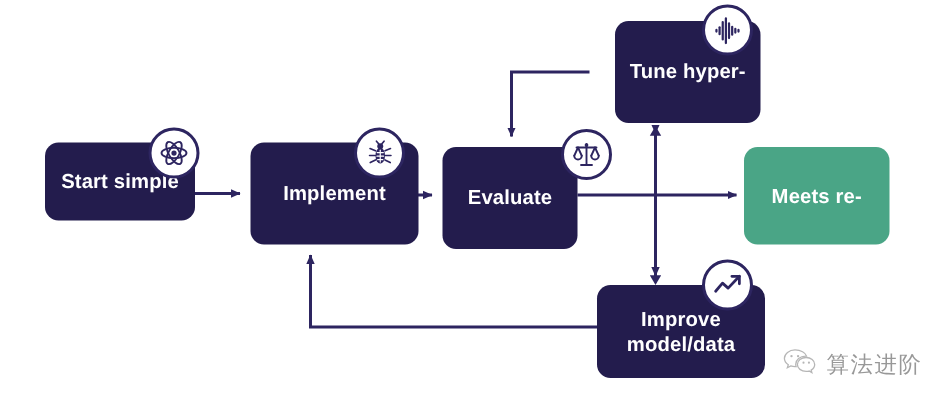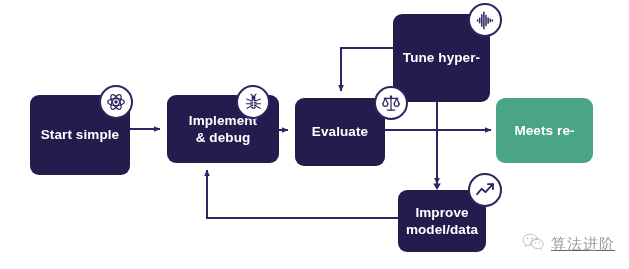--- a/index.html
+++ b/index.html
@@ -60,21 +60,20 @@
   .badge svg { display: block; }
   #watermark {
     position: absolute;
     right: 14px;
     bottom: 14px;
     display: flex;
     align-items: center;
     gap: 7px;
     z-index: 6;
     opacity: 0.62;
-    text-decoration: underline;
   }
   #watermark .wm-text {
     font-family: "DejaVu Sans", sans-serif;
     font-size: 15px;
     color: #5a5a5a;
     letter-spacing: 1px;
   }
 </style>
 </head>
 <body>
@@ -100,42 +99,41 @@
     <path d="M393,48 L341,48 L341,91" fill="none" stroke="#2d2560" stroke-width="2" stroke-linejoin="miter" marker-end="url(#ah)"></path>
 
     <path d="M437,89 L437,184" fill="none" stroke="#2d2560" stroke-width="2" marker-start="url(#ah2)" marker-end="url(#ah)" style="marker-start: url(#ah2);"></path>
 
     <path d="M433.2,90.5 L437,84 L440.8,90.5 z" fill="#2d2560"></path>
     <path d="M433.2,183.5 L437,190 L440.8,183.5 z" fill="#2d2560"></path>
 
     <path d="M398,218 L207,218 L207,170" fill="none" stroke="#2d2560" stroke-width="2" stroke-linejoin="miter" marker-end="url(#ah)"></path>
   </svg>
 
-  <div class="node dark" style="left:30px; top:95px; width:100px; height:80px;">
+  <div class="node dark" style="left:30px; top:95px; width:100px; height:52px;">
     <span class="label">Start simple</span>
   </div>
 
   <div class="node dark" style="left:167px; top:95px; width:112px; height:68px;">
     <div>
       <span class="label">Implement</span>
-      <span class="label">&amp; debug</span>
     </div>
   </div>
 
   <div class="node dark" style="left:295px; top:98px; width:90px; height:68px;">
     <span class="label">Evaluate</span>
   </div>
 
-  <div class="node dark" style="left:393px; top:14px; width:97px; height:88px;">
+  <div class="node dark" style="left:410px; top:14px; width:97px; height:68px;">
     <div>
       <span class="label">Tune hyper-</span>
     </div>
   </div>
 
-  <div class="node dark" style="left:398px; top:190px; width:88px; height:62px;">
+  <div class="node dark" style="left:398px; top:190px; width:112px; height:62px;">
     <div>
       <span class="label">Improve</span>
       <span class="label">model/data</span>
     </div>
   </div>
 
   <div class="node green" style="left:496px; top:98px; width:97px; height:65px;">
     <div>
       <span class="label">Meets re-</span>
     </div>

